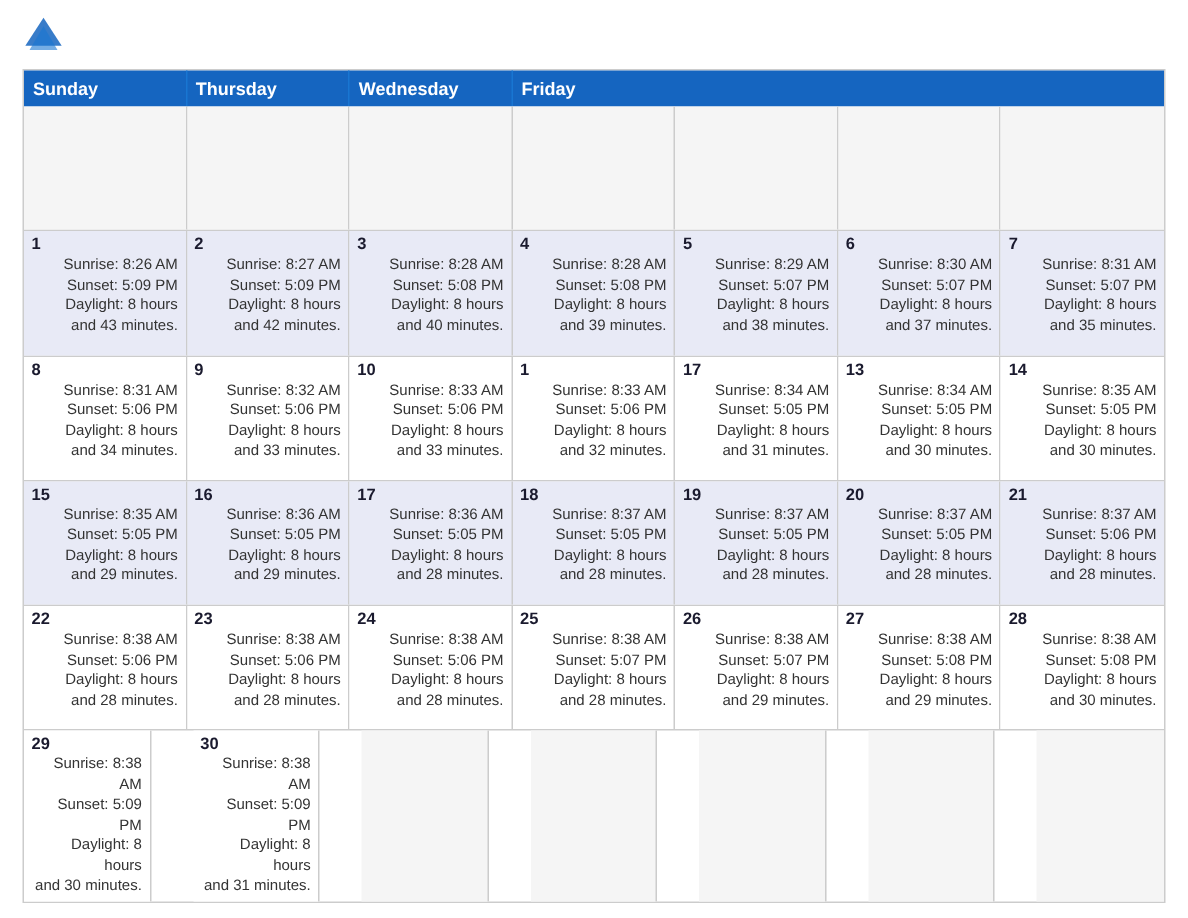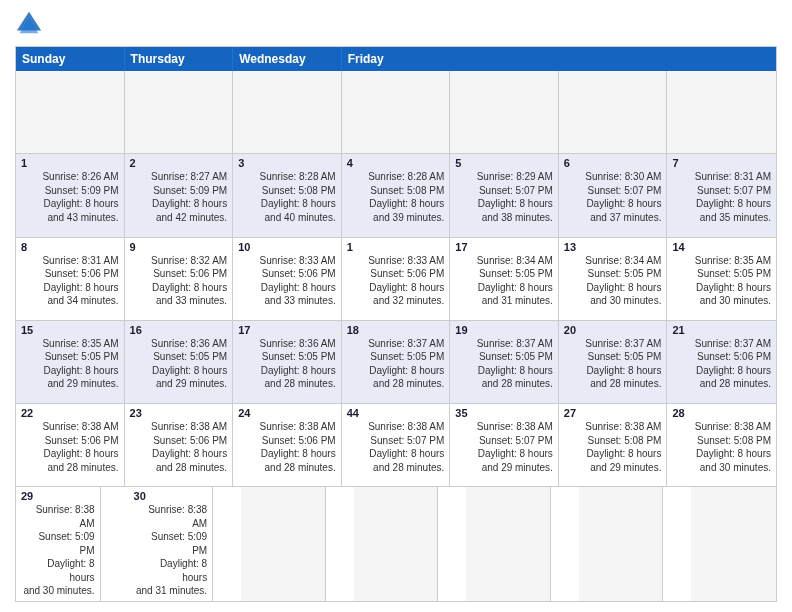--- a/index.html
+++ b/index.html
@@ -242,25 +242,25 @@
           </div>
           <div class="cal-cell">
             <span class="day-num">23</span>
             <div class="cell-text">Sunrise: 8:38 AM<br>Sunset: 5:06 PM<br>Daylight: 8 hours<br>and 28 minutes.</div>
           </div>
           <div class="cal-cell">
             <span class="day-num">24</span>
             <div class="cell-text">Sunrise: 8:38 AM<br>Sunset: 5:06 PM<br>Daylight: 8 hours<br>and 28 minutes.</div>
           </div>
           <div class="cal-cell">
-            <span class="day-num">44</span>
+            <span class="day-num">25</span>
             <div class="cell-text">Sunrise: 8:38 AM<br>Sunset: 5:07 PM<br>Daylight: 8 hours<br>and 28 minutes.</div>
           </div>
           <div class="cal-cell">
-            <span class="day-num">35</span>
+            <span class="day-num">26</span>
             <div class="cell-text">Sunrise: 8:38 AM<br>Sunset: 5:07 PM<br>Daylight: 8 hours<br>and 29 minutes.</div>
           </div>
           <div class="cal-cell">
             <span class="day-num">27</span>
             <div class="cell-text">Sunrise: 8:38 AM<br>Sunset: 5:08 PM<br>Daylight: 8 hours<br>and 29 minutes.</div>
           </div>
           <div class="cal-cell">
             <span class="day-num">28</span>
             <div class="cell-text">Sunrise: 8:38 AM<br>Sunset: 5:08 PM<br>Daylight: 8 hours<br>and 30 minutes.</div>
           </div>

